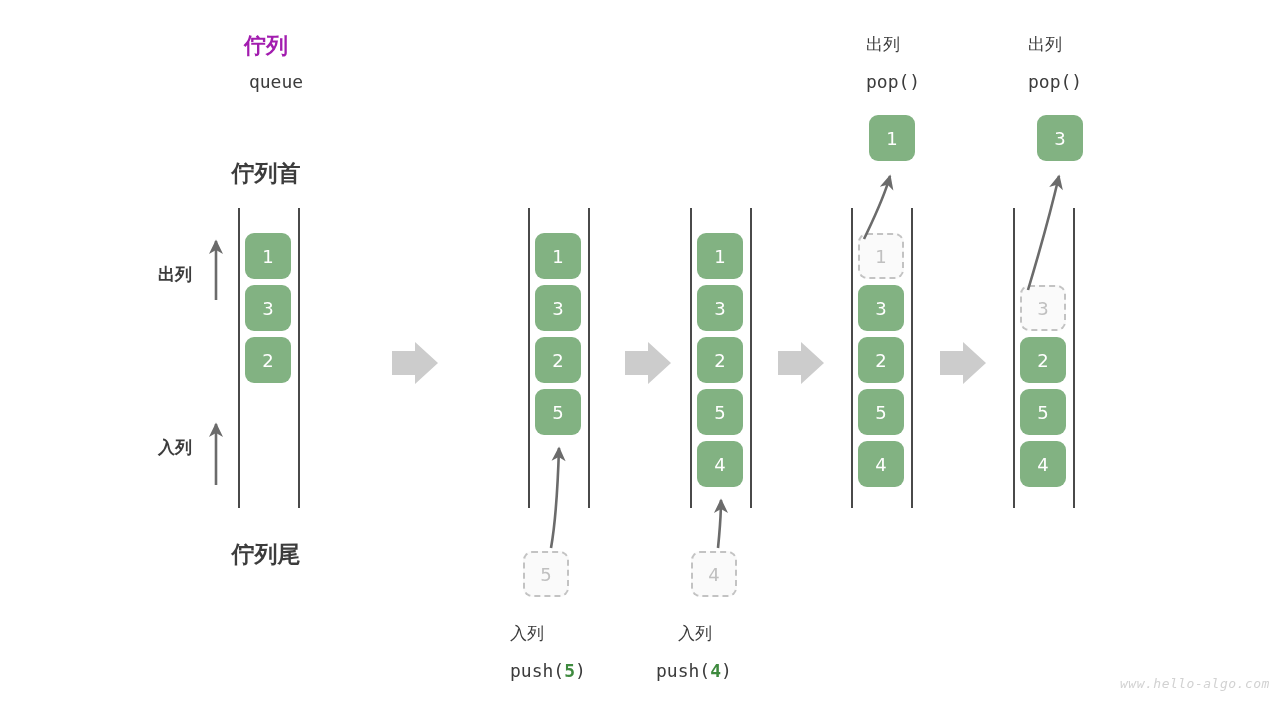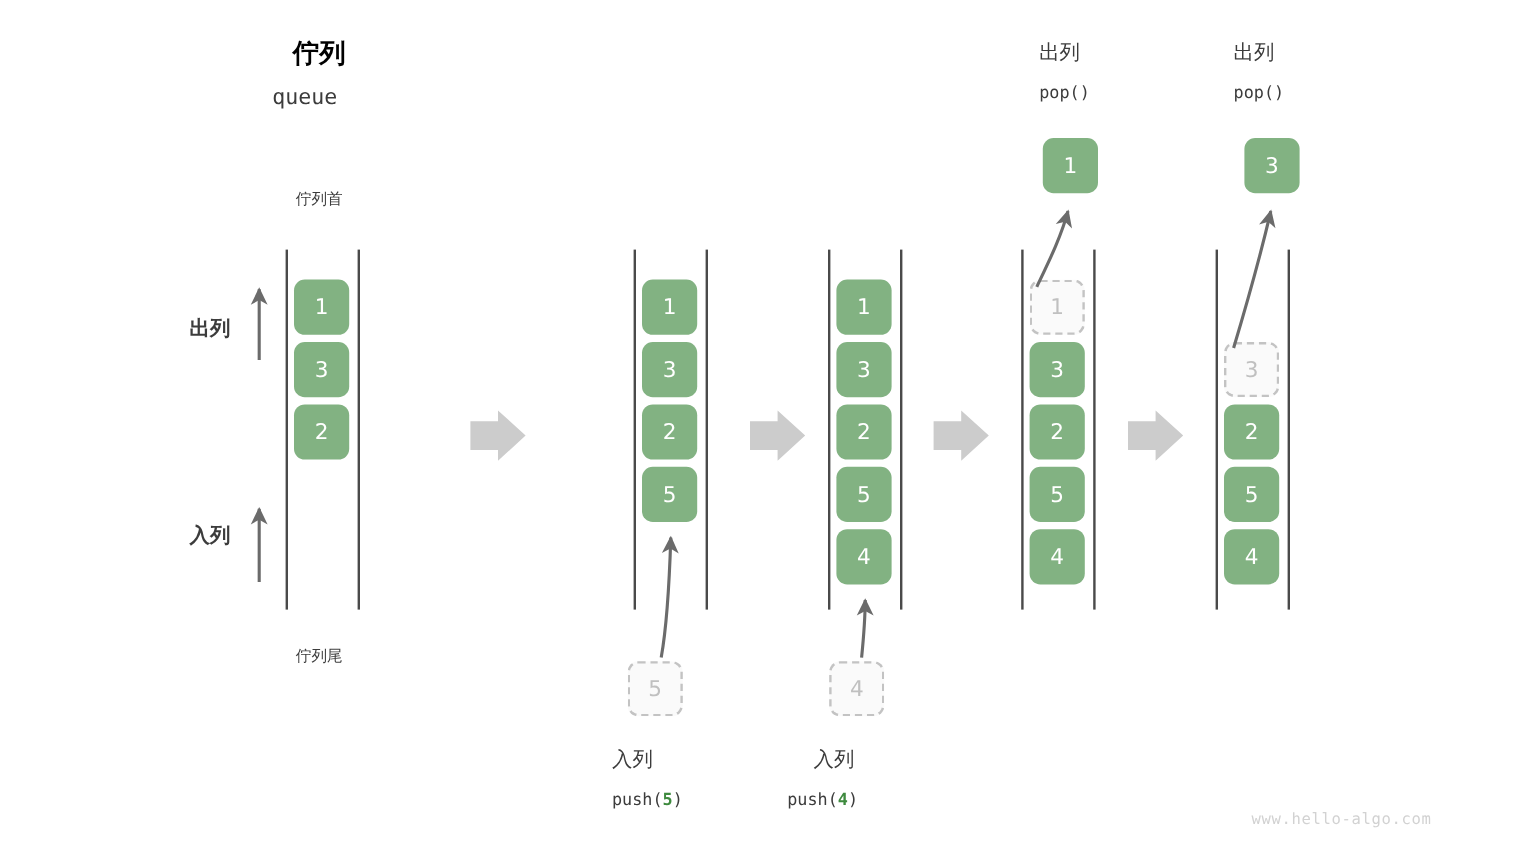--- a/index.html
+++ b/index.html
@@ -21,47 +21,47 @@
   }
   
   .lbl {
     position: absolute;
     white-space: pre;
     line-height: 1.28;
   }
   .title-cn {
     font-size: 22px;
     font-weight: bold;
-    color: #000000;
+    color: #a21caf;
     text-align: center;
   }
   .title-en {
     font-size: 18px;
     font-family: "DejaVu Sans Mono", "Liberation Mono", monospace;
     color: #3c3c3c;
     text-align: center;
   }
   .head-tail {
-    font-size: 13px;
-    font-weight: normal;
+    font-size: 23px;
+    font-weight: bold;
     color: #3c3c3c;
     text-align: center;
   }
   .side-label {
     font-size: 17px;
     font-weight: bold;
     color: #3c3c3c;
     text-align: right;
   }
   .op-cn {
     font-size: 17px;
     color: #3c3c3c;
   }
   .op-code {
-    font-size: 14px;
+    font-size: 18px;
     font-family: "DejaVu Sans Mono", "Liberation Mono", monospace;
     color: #3c3c3c;
   }
   .op-code .num {
     color: #3e8a3e;
     font-weight: bold;
   }
   .watermark {
     position: absolute;
     font-size: 13px;
@@ -104,21 +104,21 @@
     height: 720px;
     pointer-events: none;
   }
 </style>
 </head>
 <body>
 
 <div class="stage">
 
   <div class="lbl title-cn" style="left:196px; top:32px; width:140px;">佇列</div>
-  <div class="lbl title-en" style="left:184px; top:70px; width:140px;">queue</div>
+  <div class="lbl title-en" style="left:206px; top:70px; width:140px;">queue</div>
 
   <div class="lbl head-tail" style="left:196px; top:159px; width:140px;">佇列首</div>
   <div class="lbl head-tail" style="left:196px; top:540px; width:140px;">佇列尾</div>
 
   <div class="lbl side-label" style="left:100px; top:264px; width:92px;">出列</div>
   <div class="lbl side-label" style="left:100px; top:437px; width:92px;">入列</div>
 
   <div class="rail" style="left:238px; top:208px; height:300px;"></div>
   <div class="rail" style="left:298px; top:208px; height:300px;"></div>
   <div class="node" style="left:245px; top:233px;">1</div>
@@ -164,21 +164,21 @@
 
   <div class="lbl op-cn" style="left:1028px; top:34px;">出列</div>
   <div class="lbl op-code" style="left:1028px; top:70px;"><span>pop(</span><span class="num"></span><span>)</span></div>
 
   <div class="lbl op-cn" style="left:510px; top:623px;">入列</div>
   <div class="lbl op-code" style="left:510px; top:659px;"><span>push(</span><span class="num">5</span><span>)</span></div>
 
   <div class="lbl op-cn" style="left:678px; top:623px;">入列</div>
   <div class="lbl op-code" style="left:656px; top:659px;"><span>push(</span><span class="num">4</span><span>)</span></div>
 
-  <div class="watermark" style="left:1043px; top:676px;">www.hello-algo.com</div>
+  <div class="watermark" style="left:1120px; top:676px;font-style:italic;">www.hello-algo.com</div>
 
   <svg class="overlay" viewBox="0 0 1280 720" xmlns="http://www.w3.org/2000/svg">
     <defs>
       <marker id="thinArrow" markerWidth="7" markerHeight="7" refX="5.4" refY="3.2" orient="auto" markerUnits="strokeWidth">
         <path d="M0.4,0.5 L6,3.2 L0.4,5.9 L1.9,3.2 Z" fill="#6b6b6b"></path>
       </marker>
     </defs>
 
     <g>
       <line x1="216" y1="300" x2="216" y2="241" stroke="#6b6b6b" stroke-width="2.6" marker-end="url(#thinArrow)"></line>

